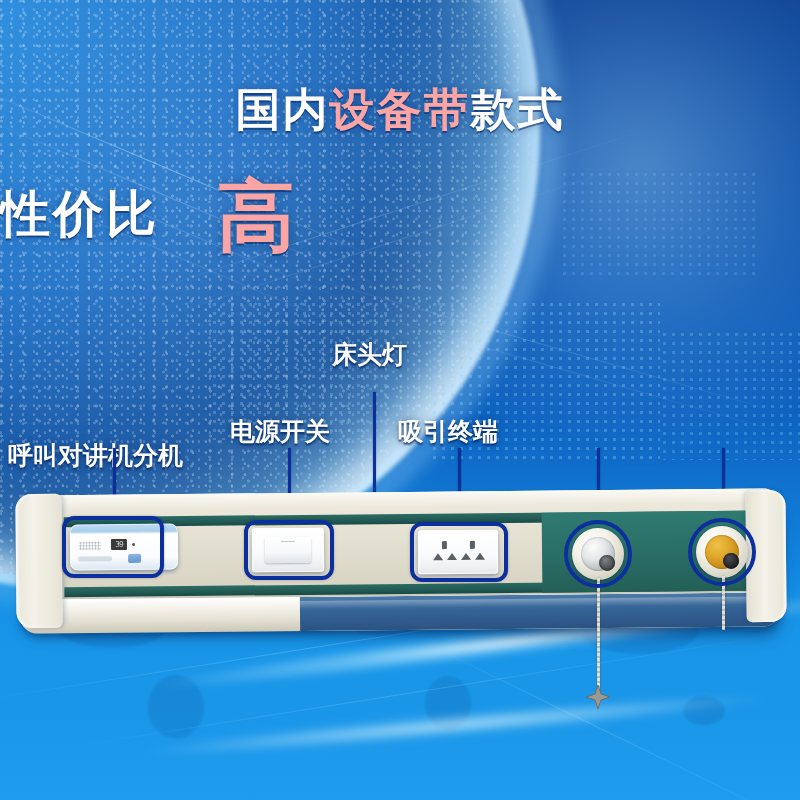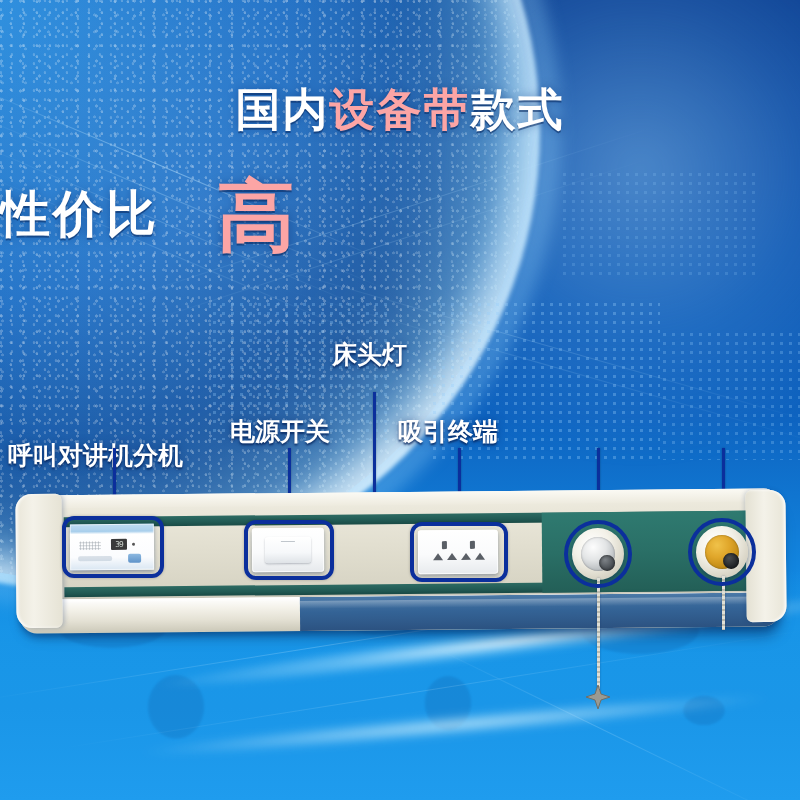--- a/index.html
+++ b/index.html
@@ -234,22 +234,22 @@
     background: linear-gradient(90deg, #e4e1d3 0%, #f4f2e9 46%, #e8e5d7 100%);
     box-shadow: inset -2px 0 3px rgba(255,255,255,.9), -1px 0 5px rgba(5,35,90,.2);
     transform: rotate(-0.55deg);
   }
 
   
   .dev { position: absolute; }
 
   
   .intercom {
-    left: 70px; top: 524px; width: 84px; height: 46px;
-    border-radius: 0;
+    left: 70px; top: 524px; width: 108px; height: 46px;
+    border-radius: 8px;
     background: linear-gradient(180deg, #bfdcf2 0%, #a9cfec 16%, #ffffff 22%, #fbfcfe 72%, #d9e6f2 100%);
     box-shadow: 0 2px 4px rgba(5,35,90,.4), inset 0 0 0 1px rgba(255,255,255,.6);
     transform: rotate(-0.55deg);
     overflow: hidden;
   }
   .ic-speaker {
     position: absolute; left: 9px; top: 17px; width: 22px; height: 9px;
     background-image: radial-gradient(circle, rgba(120,130,140,.55) 0 .9px, transparent 1.2px);
     background-size: 3px 3px;
     border-radius: 2px;

